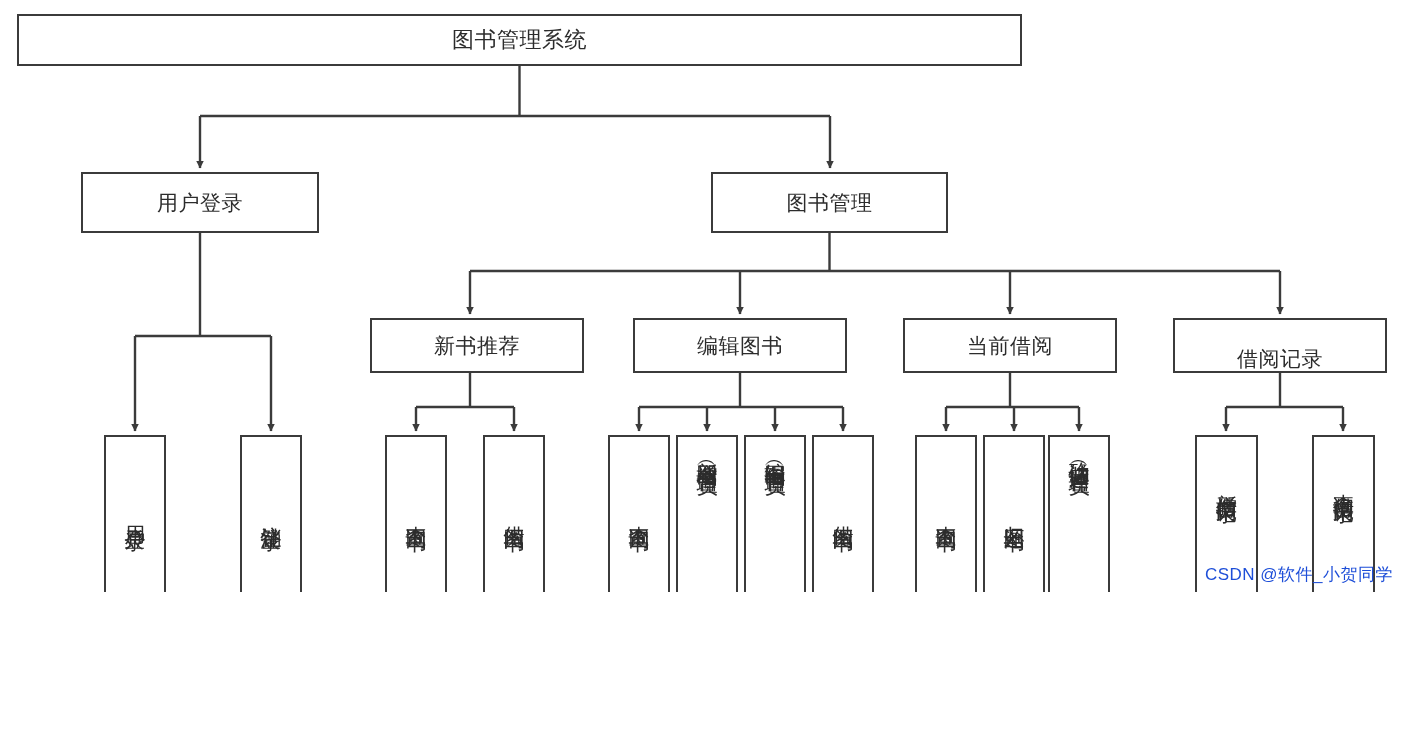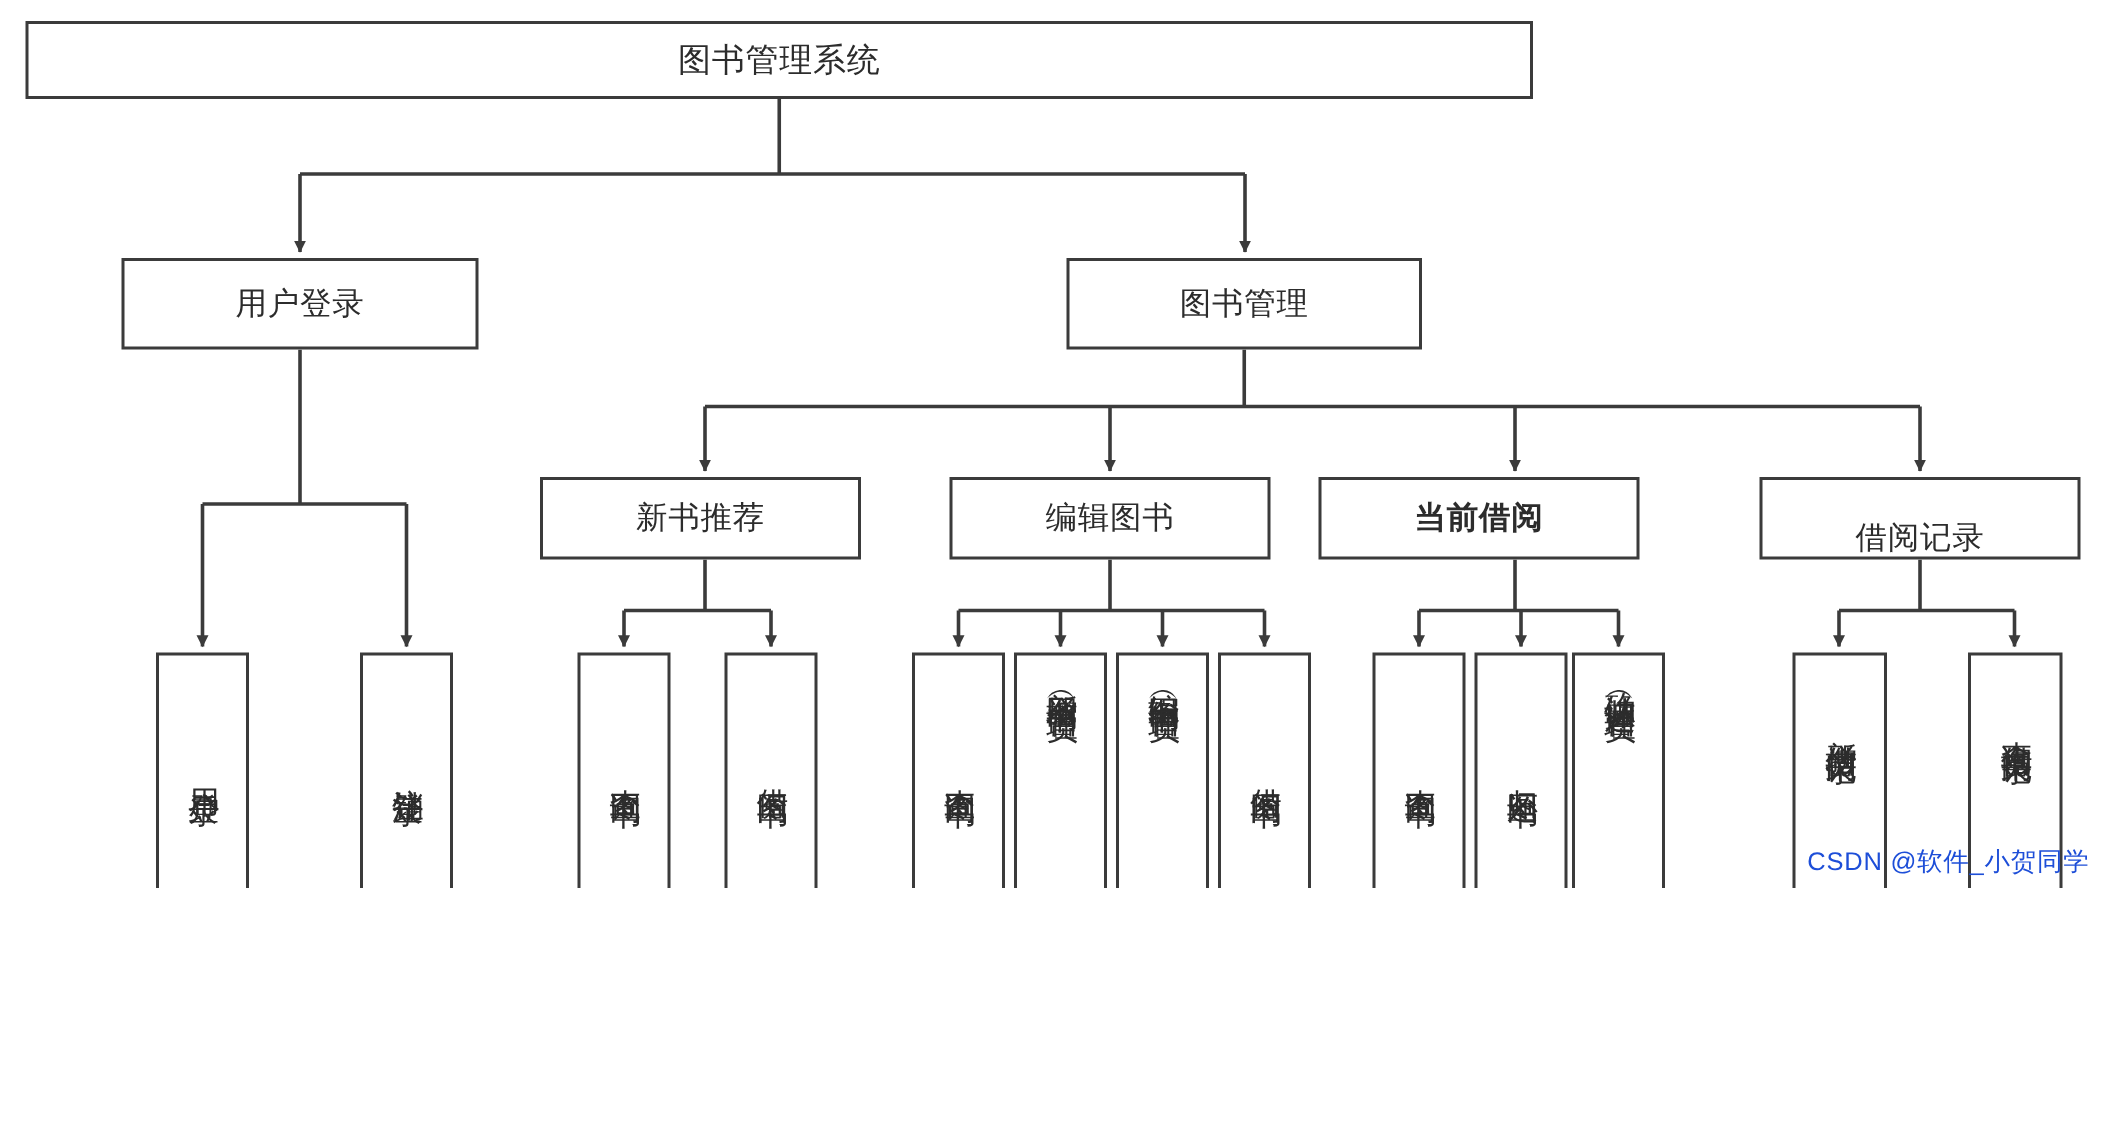--- a/index.html
+++ b/index.html
@@ -138,27 +138,27 @@
     <span class="node-label-h">图书管理系统</span>
   </div>
 
   <div class="node-box" style="left:81px; top:172px; width:238px; height:61px;">
     <span class="node-label-h">用户登录</span>
   </div>
   <div class="node-box" style="left:711px; top:172px; width:237px; height:61px;">
     <span class="node-label-h">图书管理</span>
   </div>
 
-  <div class="node-box" style="left:360px; top:318px; width:214px; height:55px;">
+  <div class="node-box" style="left:370px; top:318px; width:214px; height:55px;">
     <span class="node-label-h">新书推荐</span>
   </div>
   <div class="node-box" style="left:633px; top:318px; width:214px; height:55px;">
     <span class="node-label-h">编辑图书</span>
   </div>
-  <div class="node-box" style="left:879px; top:318px; width:214px; height:55px;font-weight:bold;">
+  <div class="node-box" style="left:903px; top:318px; width:214px; height:55px;">
     <span class="node-label-h">当前借阅</span>
   </div>
   <div class="node-box" style="left:1173px; top:318px; width:214px; height:55px;align-items:flex-end;">
     <span class="node-label-h">借阅记录</span>
   </div>
 
   <div class="node-box" style="left:104px; top:435px; width:62px; height:300px; align-items:flex-start; padding-top:72px;">
     <span class="node-label-v">用户登录</span>
   </div>
   <div class="node-box" style="left:240px; top:435px; width:62px; height:300px; align-items:flex-start; padding-top:72px;">

